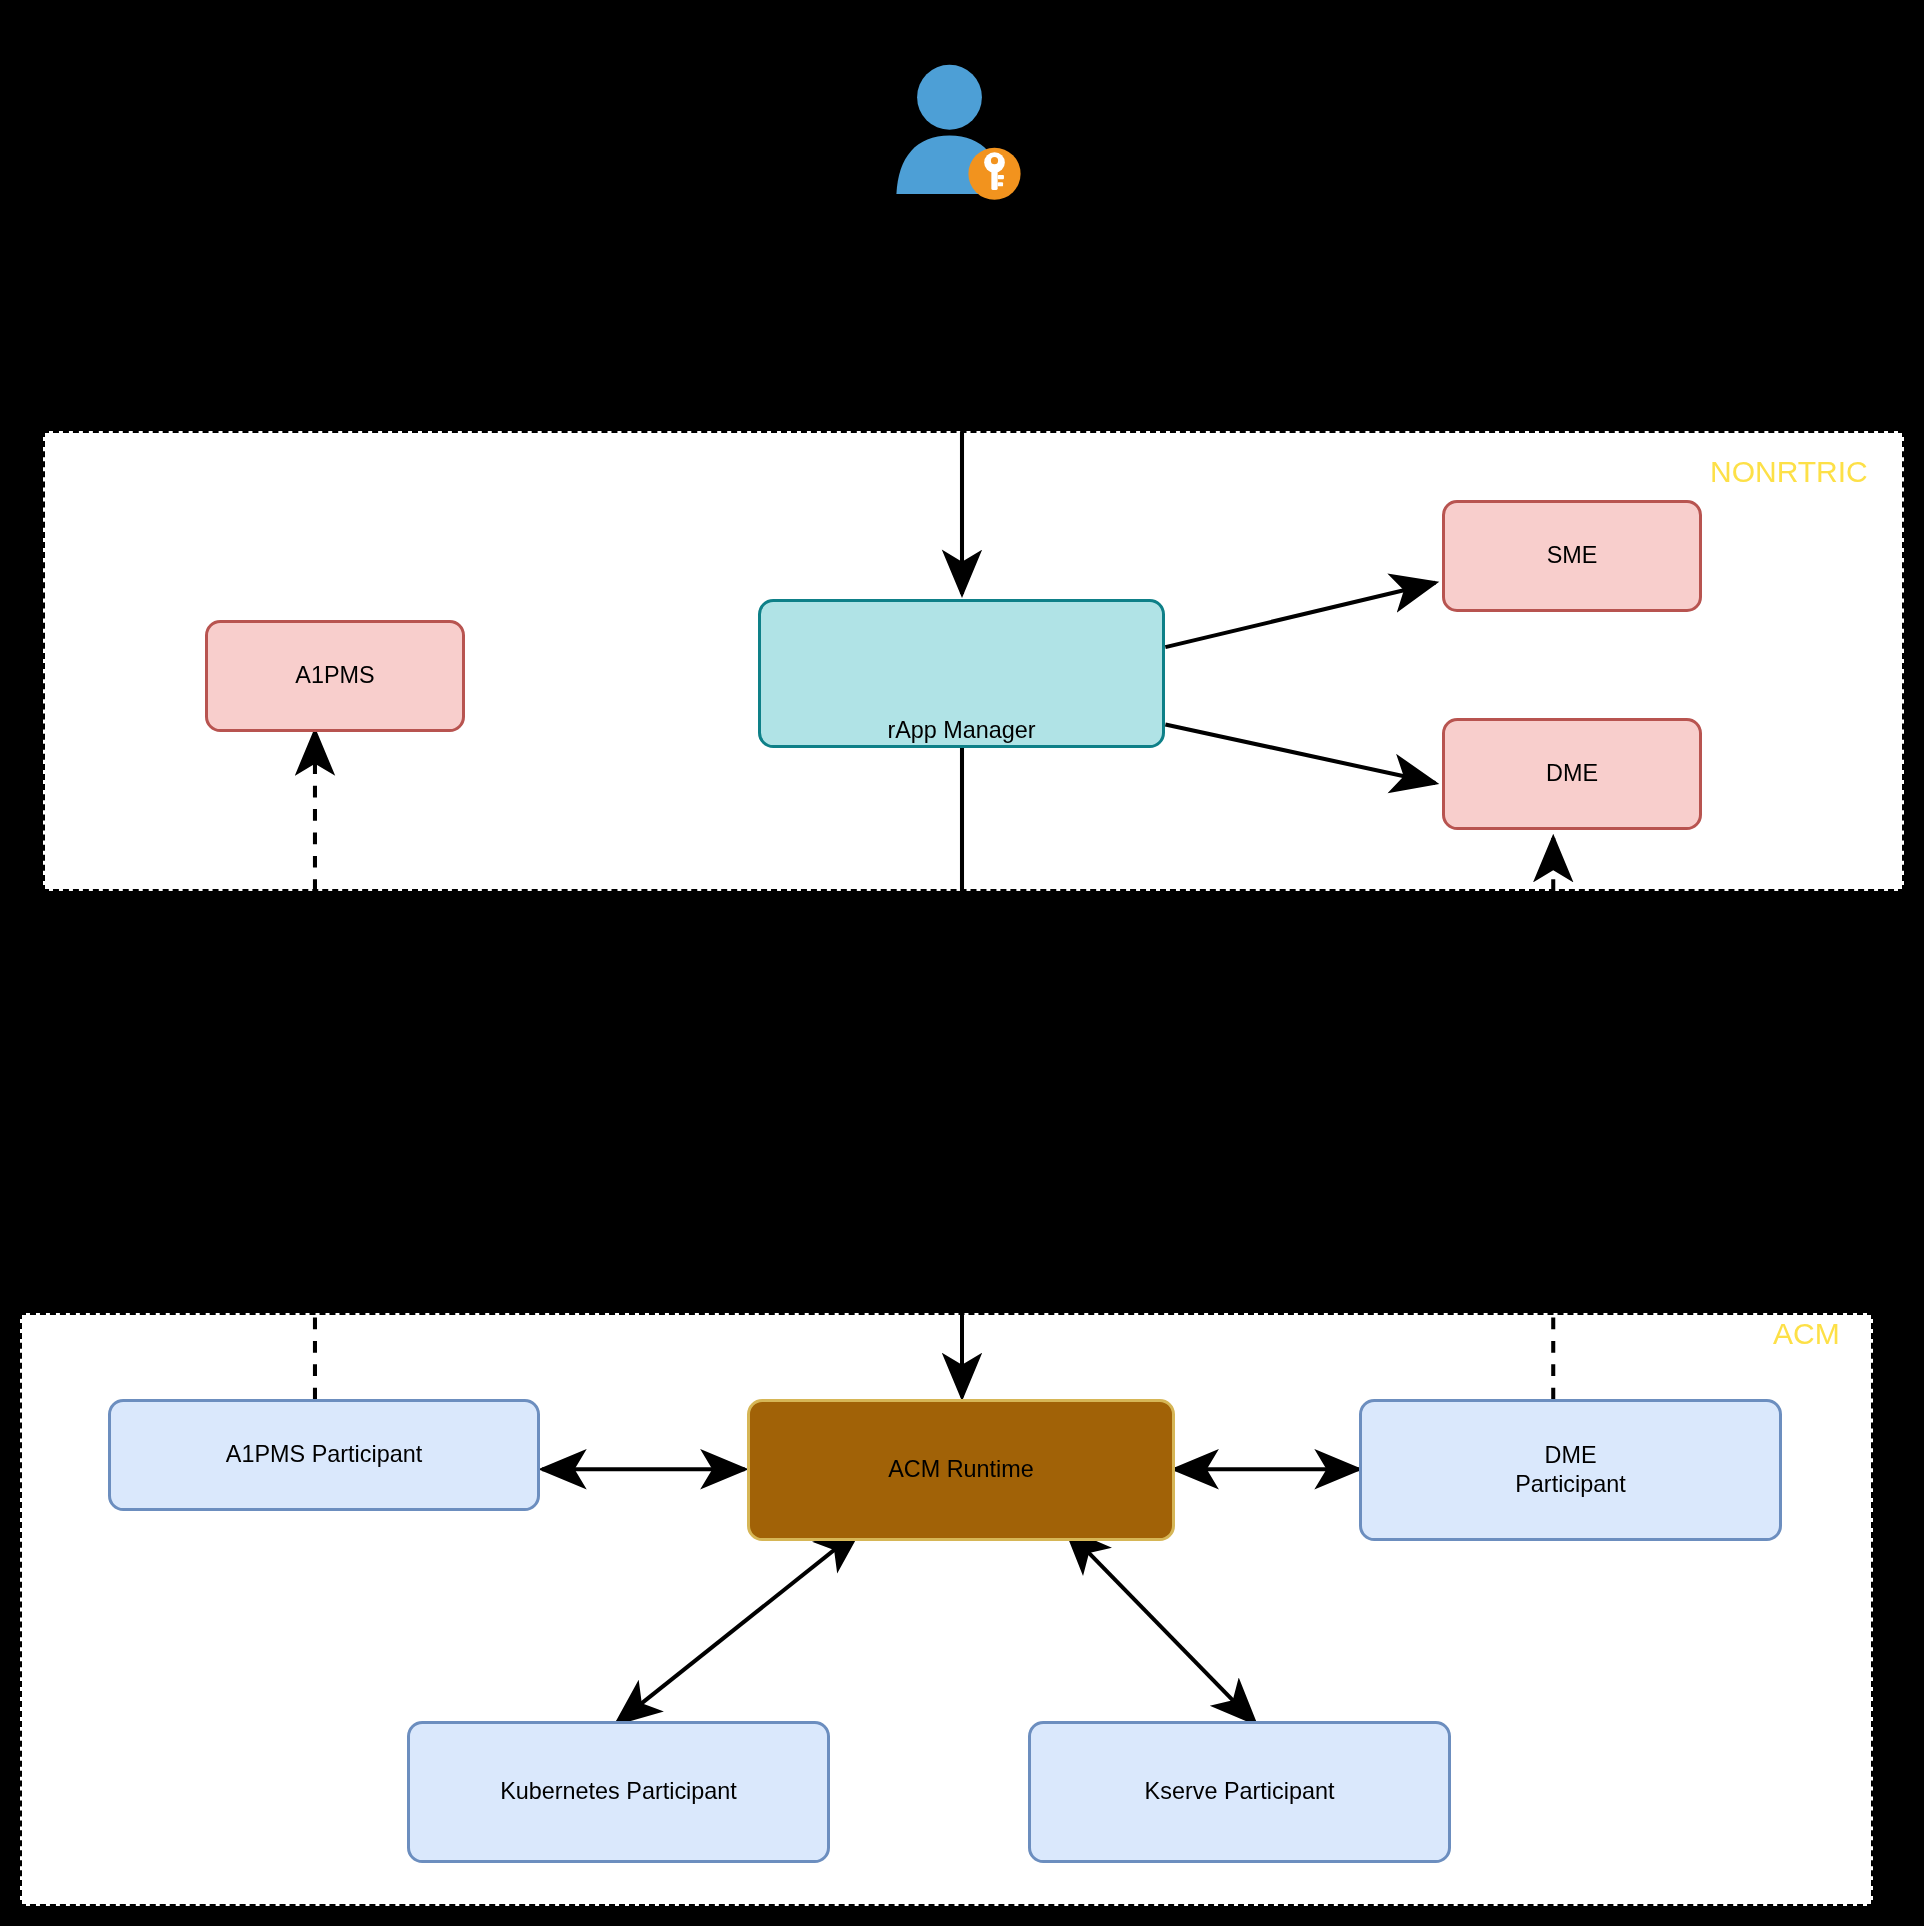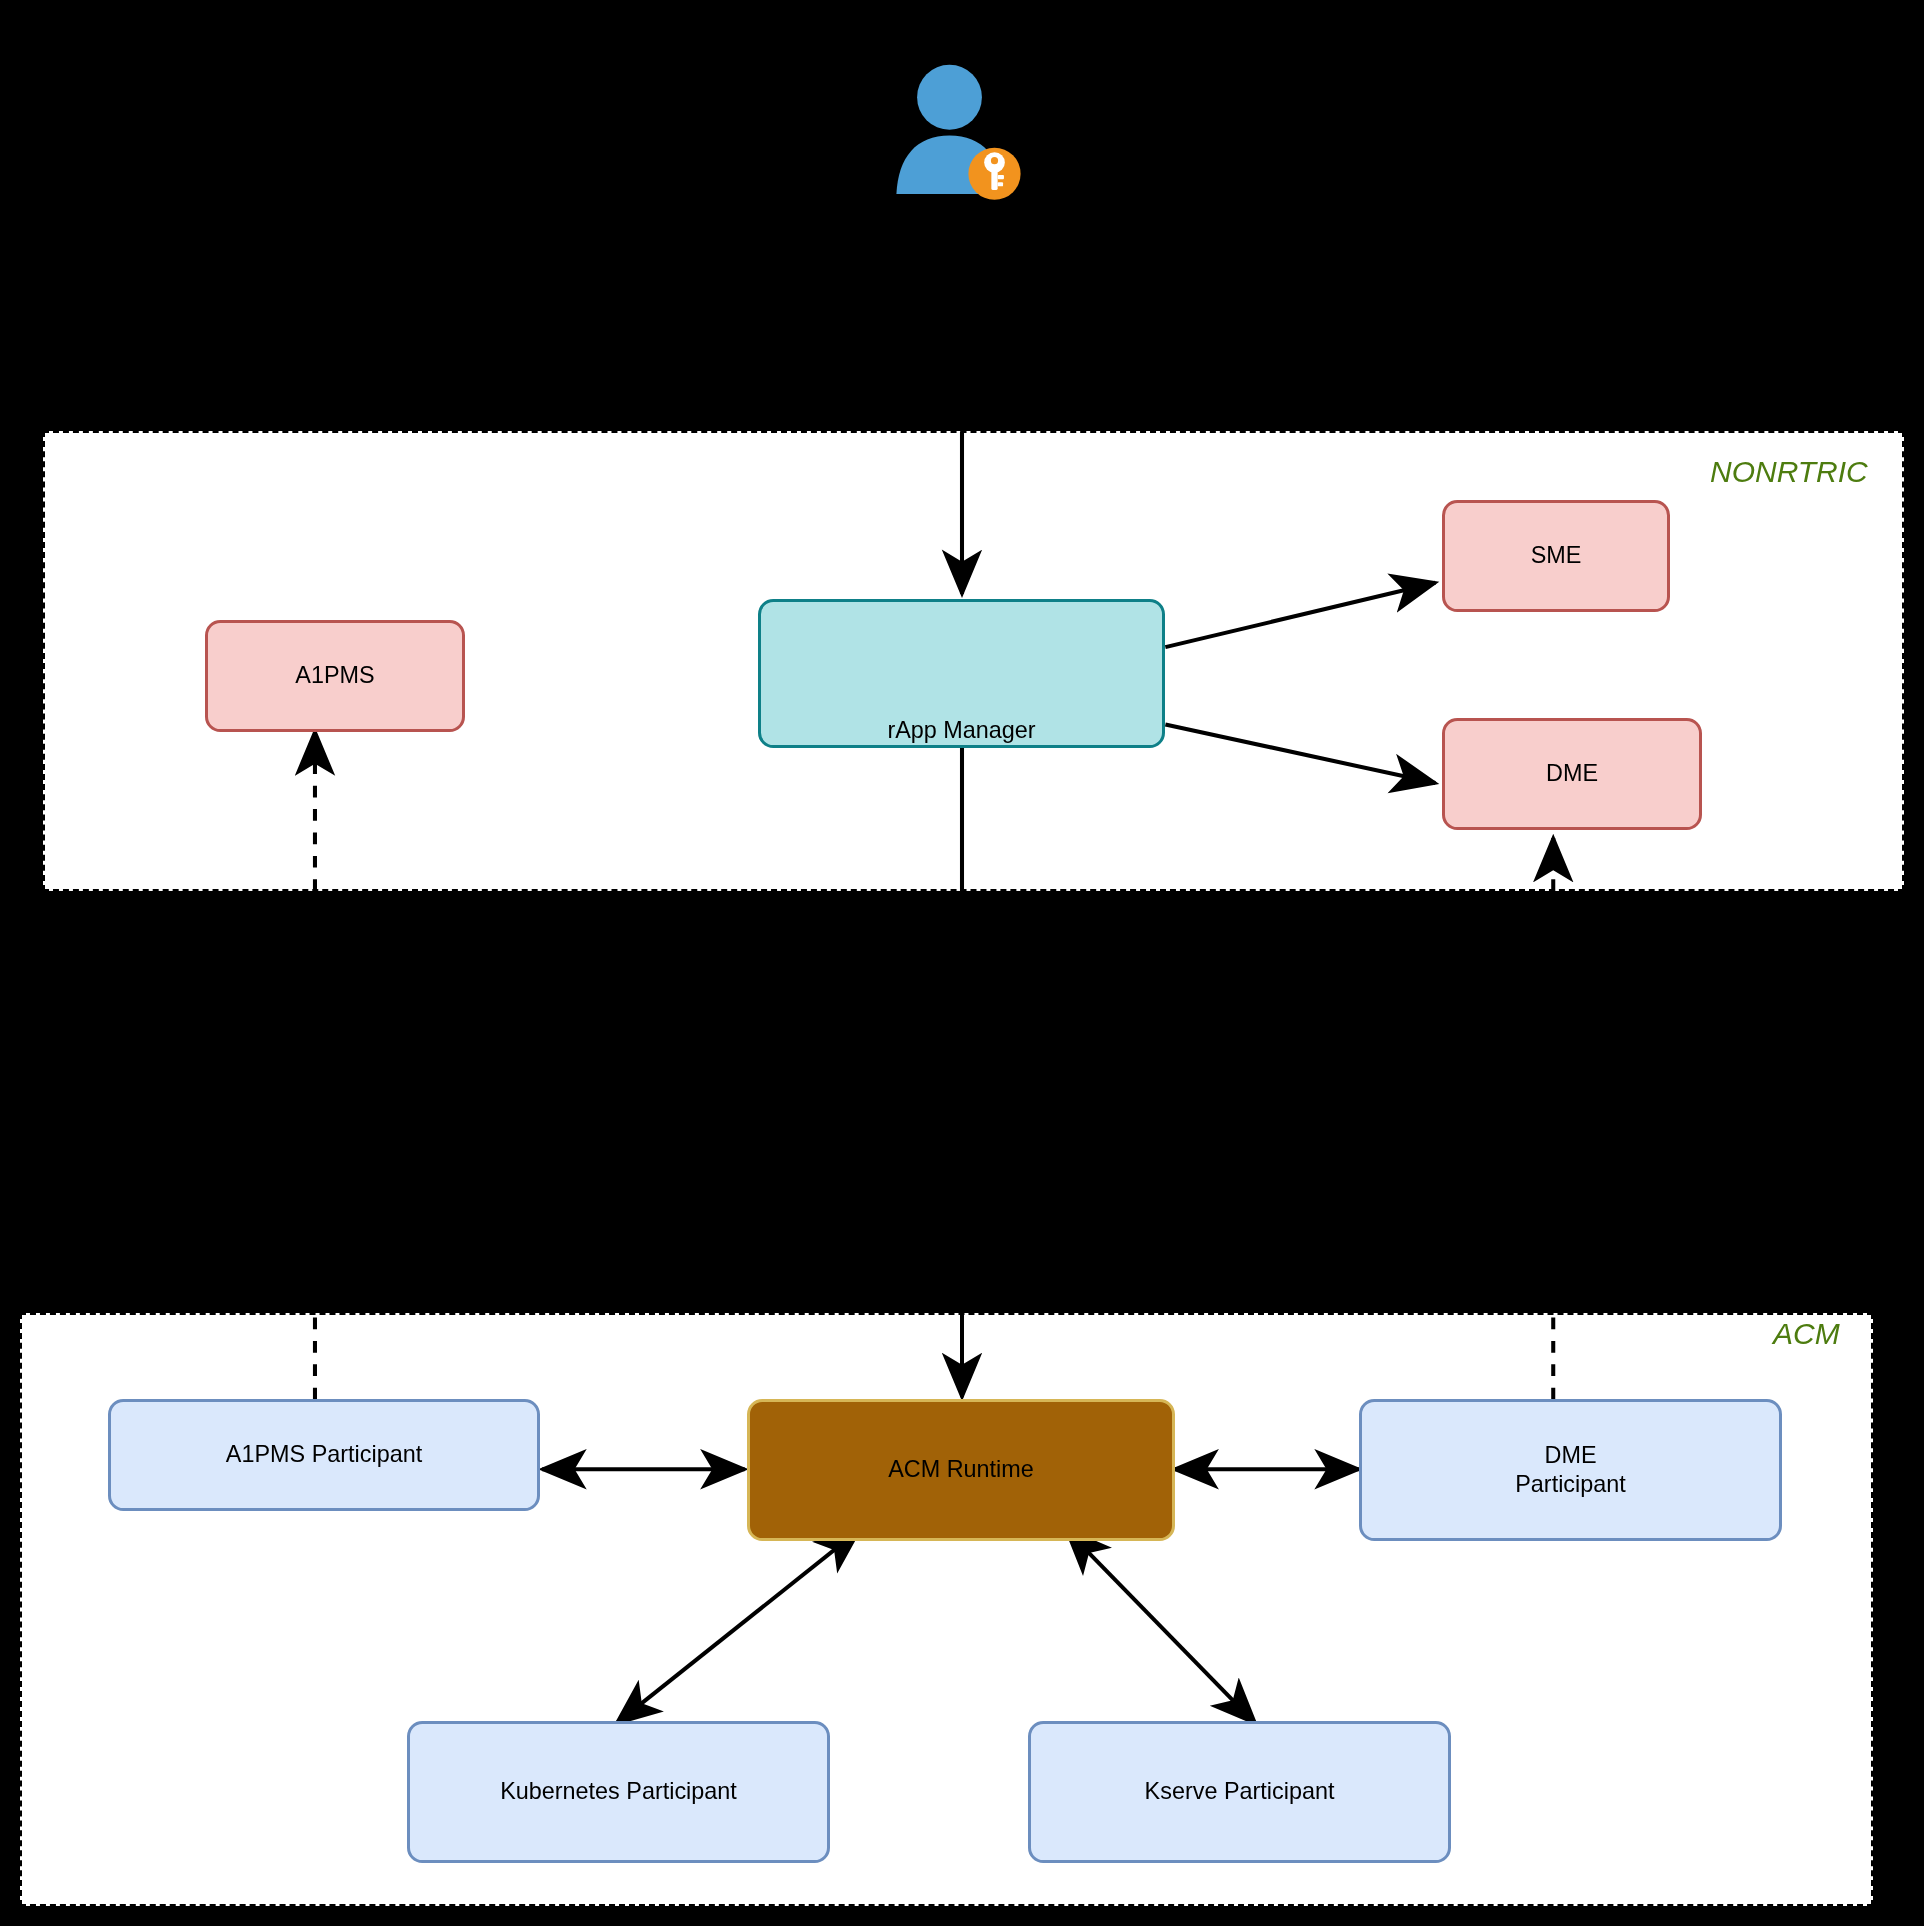--- a/index.html
+++ b/index.html
@@ -18,25 +18,24 @@
 
   
   .group-panel {
     position: absolute;
     background: #ffffff;
     border: 2.3px dashed #000000;
     box-sizing: border-box;
   }
   .group-label {
     position: absolute;
-    color: #4d7c0f;
+    color: #fde047;
     font-size: 30px;
     line-height: 1;
     white-space: nowrap;
-    font-style: italic;
   }
 
   
   .node {
     position: absolute;
     box-sizing: border-box;
     display: flex;
     align-items: center;
     justify-content: center;
     text-align: center;
@@ -138,21 +137,21 @@
   </svg>
 
   <div class="node node-red" style="left:205px; top:620px; width:260px; height:112px;text-align:center;">
     <span>A1PMS</span>
   </div>
 
   <div class="node node-teal" style="left:758px; top:599px; width:407px; height:149px;">
     <span>rApp Manager</span>
   </div>
 
-  <div class="node node-red" style="left:1442px; top:500px; width:228px; height:112px;">
+  <div class="node node-red" style="left:1442px; top:500px; width:260px; height:112px;border-radius:15px;">
     <span>SME</span>
   </div>
 
   <div class="node node-red" style="left:1442px; top:718px; width:260px; height:112px;">
     <span>DME</span>
   </div>
 
   <div class="node node-blue" style="left:108px; top:1399px; width:432px; height:112px;">
     <span>A1PMS Participant</span>
   </div>

